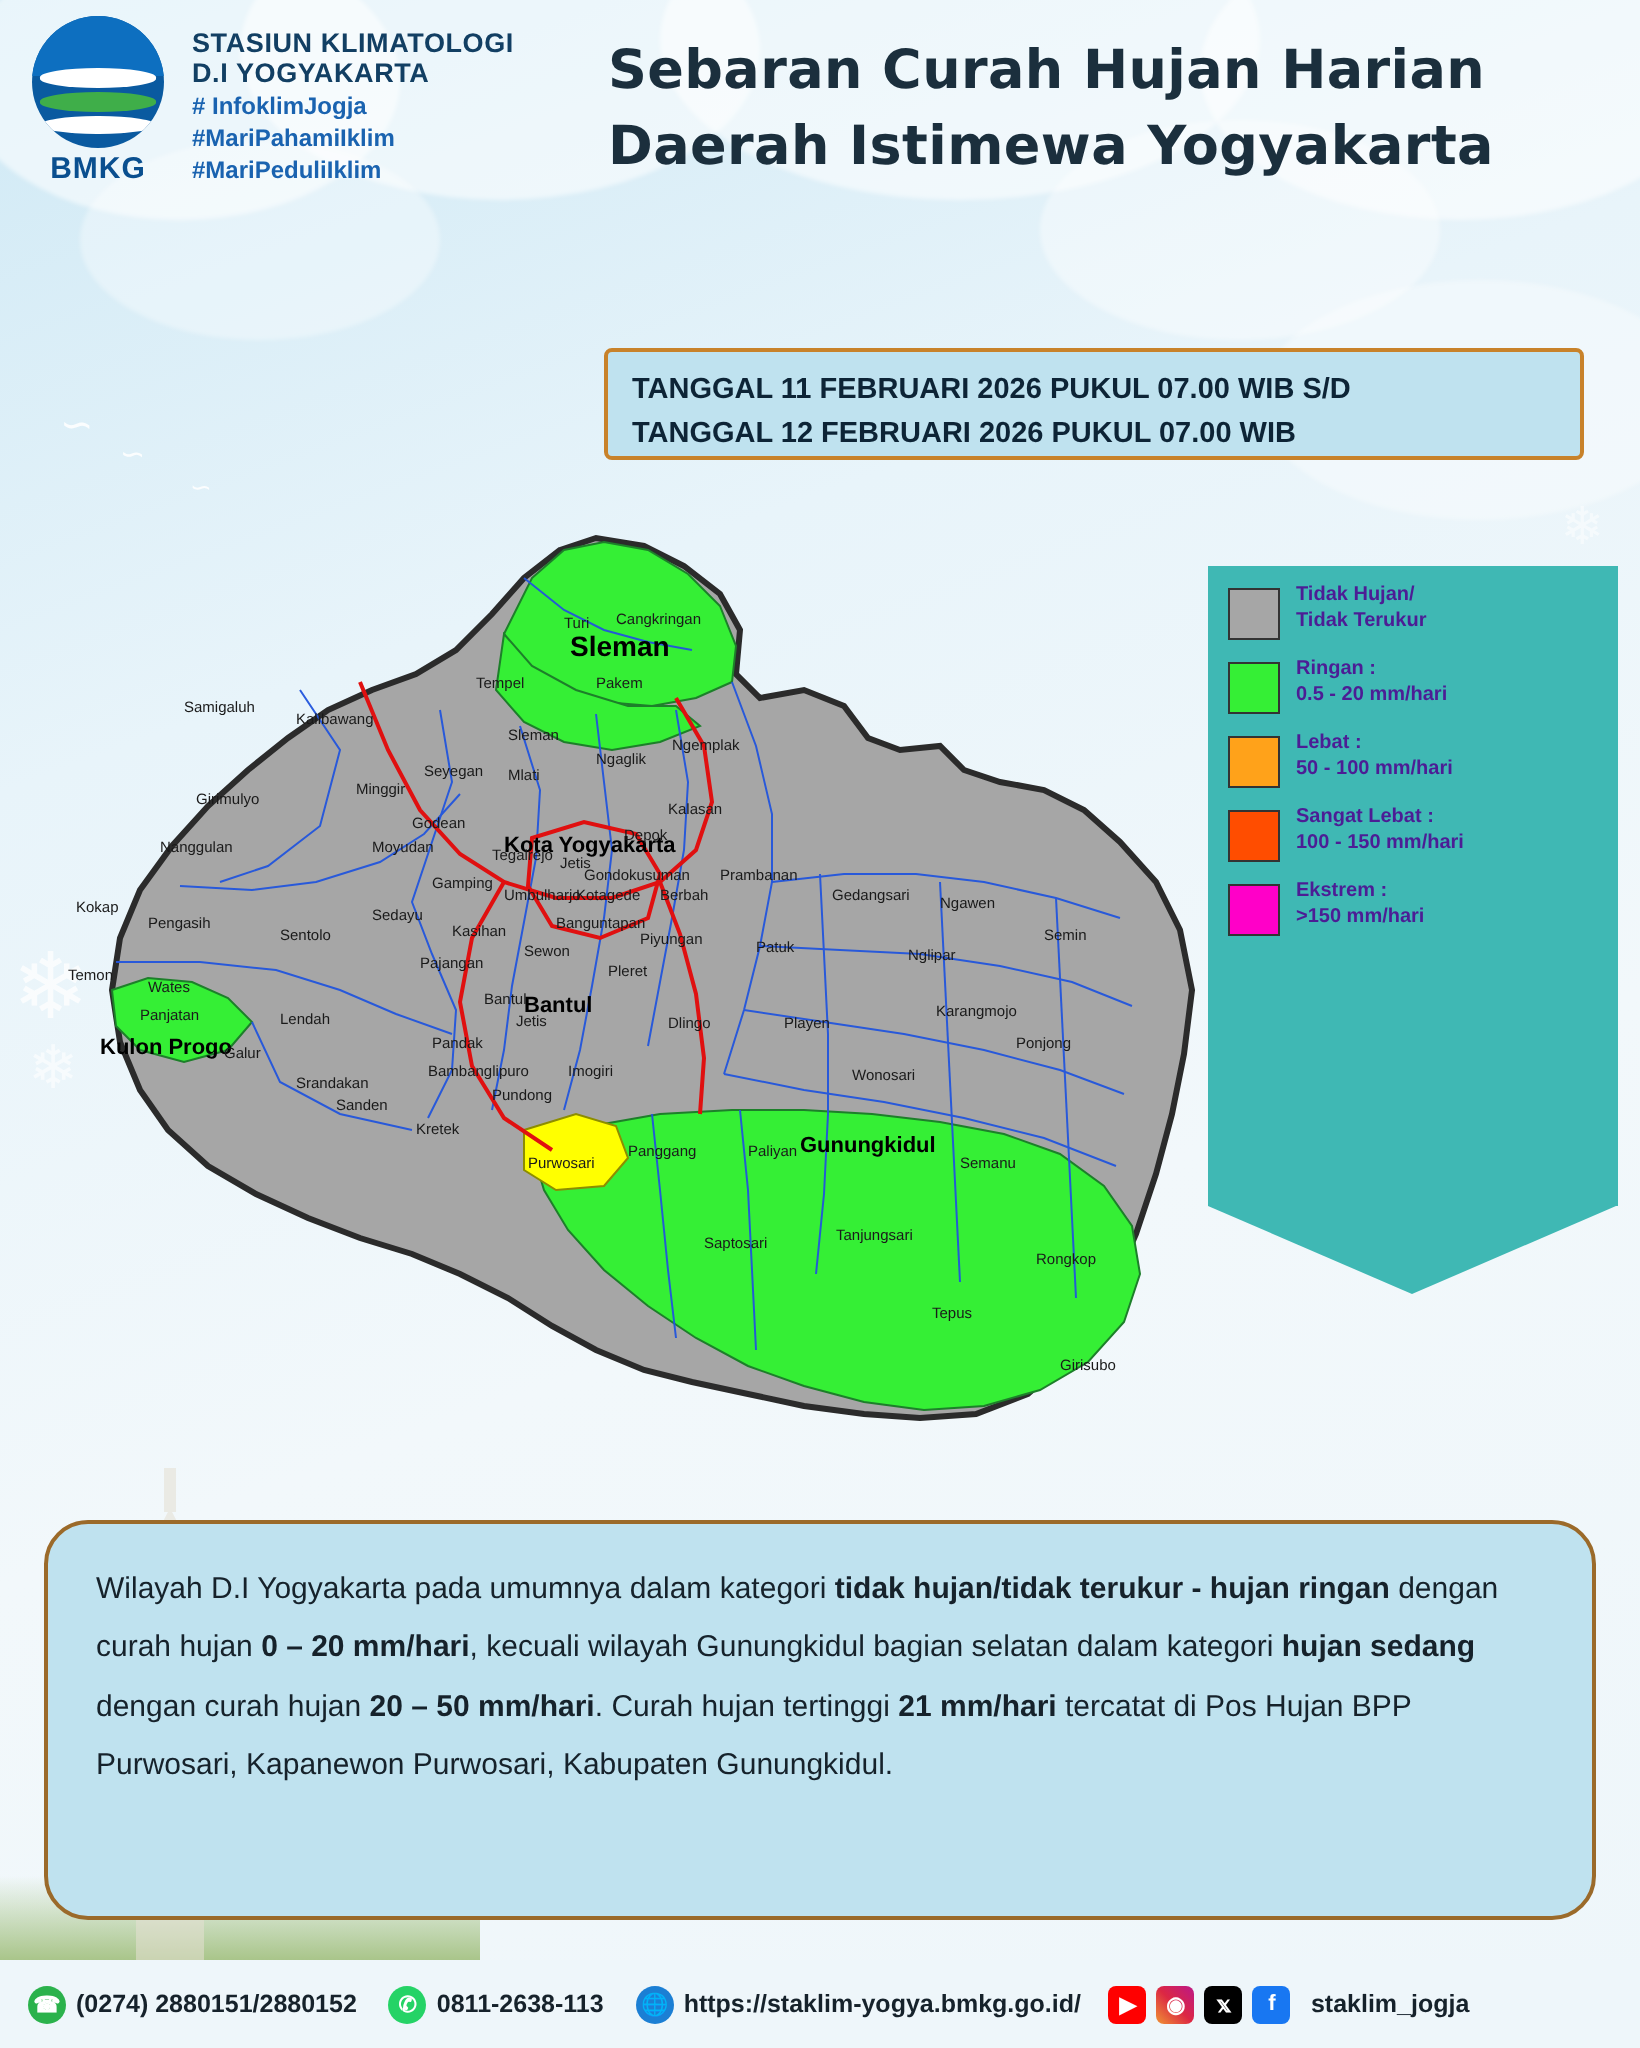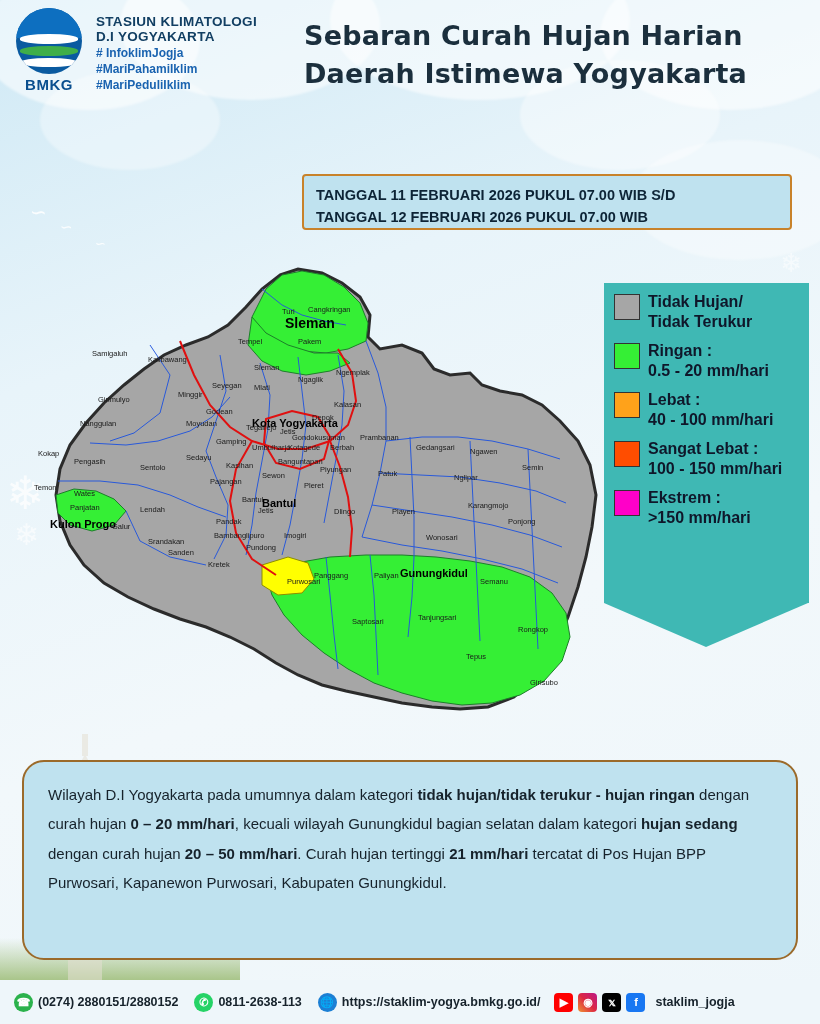--- a/index.html
+++ b/index.html
@@ -61,21 +61,21 @@
     position:absolute; left:604px; top:283px; width:205px; height:320px;
     background:#3fb8b4;
   }
   .legend:after{
     content:""; position:absolute; left:0; bottom:-44px; width:0; height:0;
     border-left:102.5px solid transparent; border-right:102.5px solid transparent;
     border-top:44px solid #3fb8b4;
   }
   .legend-row { display:flex; align-items:flex-start; margin:9px 0 0 10px;}
   .swatch { width:26px; height:26px; border:1px solid #333; flex:0 0 auto; margin-top:2px;}
-  .legend-text { margin-left:8px; font-weight:bold; font-size:16px; color:#0f172a; line-height:1.25;}
+  .legend-text { margin-left:8px; font-weight:bold; font-size:10px; color:#4c1d95; line-height:1.25;}
 
   
   .map-area { position:absolute; left:30px; top:245px; width:570px; height:500px;}
   .map-label { position:absolute; font-size:7.5px; color:#1a1a1a; white-space:nowrap; }
   .map-label.big { font-size:14px; font-weight:bold; color:#000;}
   .map-label.mid { font-size:11px; font-weight:bold; color:#000;}
 
   
   .narrative {
     position:absolute; left:22px; top:760px; width:776px; height:200px;
@@ -262,21 +262,21 @@
   <div class="map-label" style="left:82px; top:277px;">Galur</div>
   <div class="map-label" style="left:186px; top:272px;">Pandak</div>
   <div class="map-label" style="left:184px; top:286px;">Bambanglipuro</div>
   <div class="map-label" style="left:254px; top:286px;text-align:center;">Imogiri</div>
   <div class="map-label" style="left:216px; top:298px;">Pundong</div>
   <div class="map-label" style="left:478px; top:272px;">Ponjong</div>
   <div class="map-label" style="left:396px; top:288px;">Wonosari</div>
   <div class="map-label" style="left:118px; top:292px;">Srandakan</div>
   <div class="map-label" style="left:138px; top:303px;">Sanden</div>
   <div class="map-label" style="left:178px; top:315px;">Kretek</div>
-  <div class="map-label" style="left:234px; top:332px;padding-left:23px;">Purwosari</div>
+  <div class="map-label" style="left:234px; top:332px;">Purwosari</div>
   <div class="map-label" style="left:284px; top:326px;">Panggang</div>
   <div class="map-label" style="left:344px; top:326px;">Paliyan</div>
   <div class="map-label" style="left:450px; top:332px;">Semanu</div>
   <div class="map-label" style="left:322px; top:372px;">Saptosari</div>
   <div class="map-label" style="left:388px; top:368px;">Tanjungsari</div>
   <div class="map-label" style="left:488px; top:380px;">Rongkop</div>
   <div class="map-label" style="left:436px; top:407px;">Tepus</div>
   <div class="map-label" style="left:500px; top:433px;">Girisubo</div>
 </div>
 
@@ -292,21 +292,21 @@
     <div class="swatch" style="background:#35ef35"></div>
     <div class="legend-text">
       <div>Ringan :</div>
       <div>0.5 - 20 mm/hari</div>
     </div>
   </div>
   <div class="legend-row">
     <div class="swatch" style="background:#ffa21a"></div>
     <div class="legend-text">
       <div>Lebat    :</div>
-      <div>40 - 100 mm/hari</div>
+      <div>50 - 100 mm/hari</div>
     </div>
   </div>
   <div class="legend-row">
     <div class="swatch" style="background:#ff4d00"></div>
     <div class="legend-text">
       <div>Sangat Lebat :</div>
       <div>100 - 150 mm/hari</div>
     </div>
   </div>
   <div class="legend-row">

